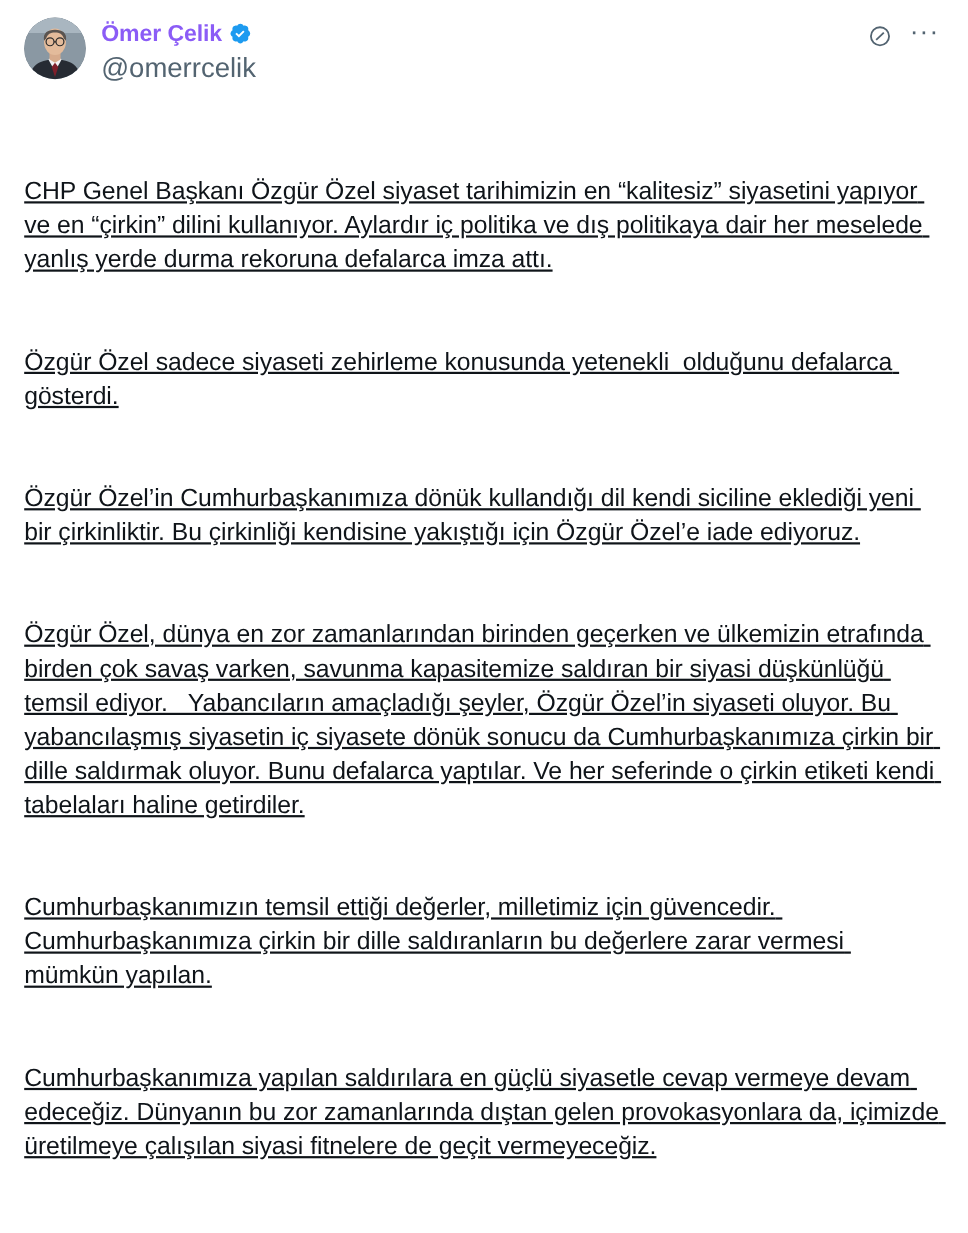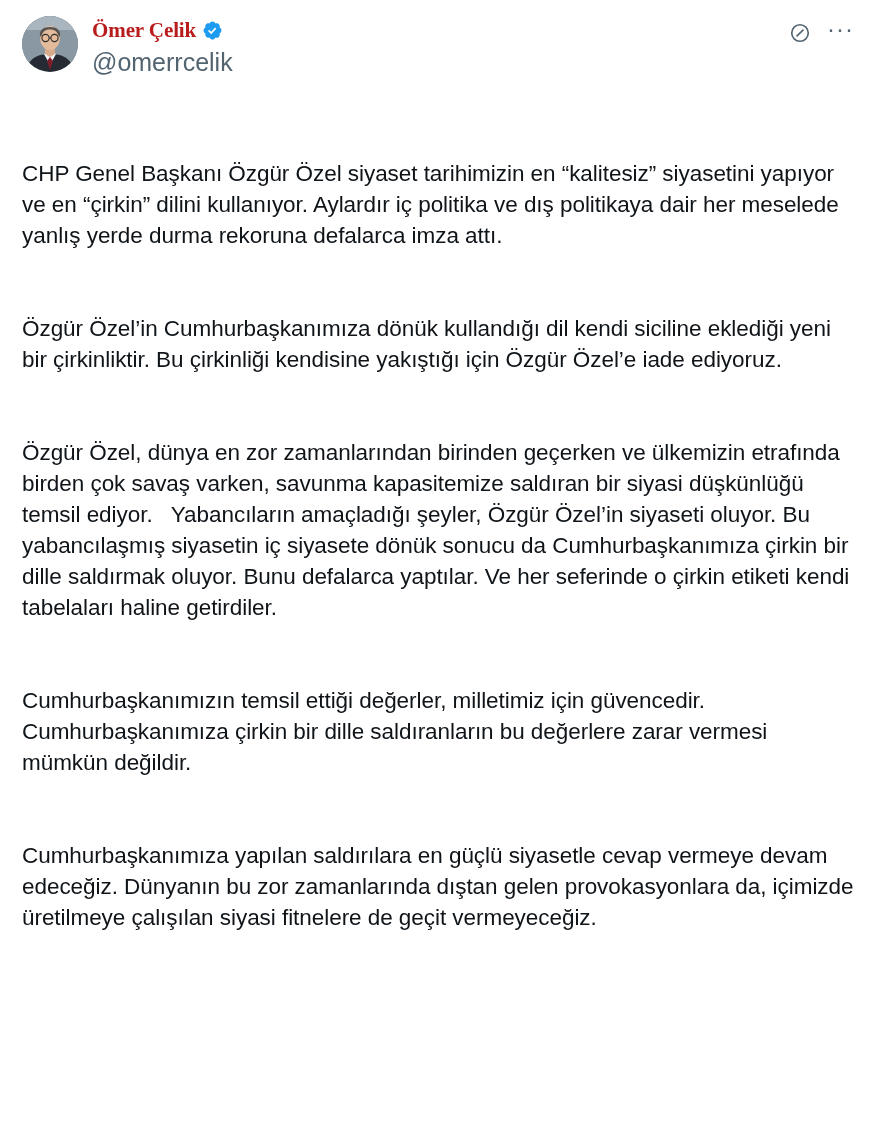--- a/index.html
+++ b/index.html
@@ -46,24 +46,23 @@
     padding-top: 2px;
   }
   .name-row {
     display: flex;
     align-items: center;
     gap: 6px;
   }
   .display-name {
     font-size: 21px;
     font-weight: bold;
-    color: #b91c1c;
+    color: #8b5cf6;
     line-height: 1.2;
     letter-spacing: -0.1px;
-    font-family: Liberation Serif, serif;
   }
   .verified {
     width: 21px;
     height: 21px;
     display: inline-block;
     flex: 0 0 21px;
   }
   .verified svg { display: block; width: 21px; height: 21px; }
   .handle {
     font-size: 25px;
@@ -100,21 +99,21 @@
   
   .tweet-body {
     margin-top: 16px;
     font-size: 22.5px;
     line-height: 31px;
     color: #0f1419;
     white-space: pre-wrap;
     word-wrap: break-word;
     letter-spacing: -0.05px;
   }
-  .para { margin: 0; }
+  .para { margin: 0; text-decoration: underline; }
   .para + .para { }
   .para.tight + .para.tight { margin-top: 0; }
 </style>
 </head>
 <body>
 
 <div class="tweet">
 
   <div class="header">
 
@@ -167,19 +166,20 @@
           <circle cx="12" cy="12" r="9" fill="none" stroke="#536471" stroke-width="1.8"></circle>
           <line x1="8.2" y1="15.6" x2="15.8" y2="8.4" stroke="#536471" stroke-width="1.8"></line>
         </svg>
       </span>
       <span class="dots">···</span>
     </div>
   </div>
 
   <div class="tweet-body">
     <p class="para tight">CHP Genel Başkanı Özgür Özel siyaset tarihimizin en “kalitesiz” siyasetini yapıyor ve en “çirkin” dilini kullanıyor. Aylardır iç politika ve dış politikaya dair her meselede yanlış yerde durma rekoruna defalarca imza attı.</p>
+    <p class="para tight">Özgür Özel sadece siyaseti zehirleme konusunda yetenekli  olduğunu defalarca gösterdi.</p>
     <p class="para">Özgür Özel’in Cumhurbaşkanımıza dönük kullandığı dil kendi siciline eklediği yeni bir çirkinliktir. Bu çirkinliği kendisine yakıştığı için Özgür Özel’e iade ediyoruz.</p>
     <p class="para">Özgür Özel, dünya en zor zamanlarından birinden geçerken ve ülkemizin etrafında birden çok savaş varken, savunma kapasitemize saldıran bir siyasi düşkünlüğü temsil ediyor.   Yabancıların amaçladığı şeyler, Özgür Özel’in siyaseti oluyor. Bu yabancılaşmış siyasetin iç siyasete dönük sonucu da Cumhurbaşkanımıza çirkin bir dille saldırmak oluyor. Bunu defalarca yaptılar. Ve her seferinde o çirkin etiketi kendi tabelaları haline getirdiler.</p>
-    <p class="para">Cumhurbaşkanımızın temsil ettiği değerler, milletimiz için güvencedir. Cumhurbaşkanımıza çirkin bir dille saldıranların bu değerlere zarar vermesi mümkün değildir.</p>
+    <p class="para">Cumhurbaşkanımızın temsil ettiği değerler, milletimiz için güvencedir. Cumhurbaşkanımıza çirkin bir dille saldıranların bu değerlere zarar vermesi mümkün yapılan.</p>
     <p class="para">Cumhurbaşkanımıza yapılan saldırılara en güçlü siyasetle cevap vermeye devam edeceğiz. Dünyanın bu zor zamanlarında dıştan gelen provokasyonlara da, içimizde üretilmeye çalışılan siyasi fitnelere de geçit vermeyeceğiz.</p>
   </div>
 
 </div>
 
 </body></html>

